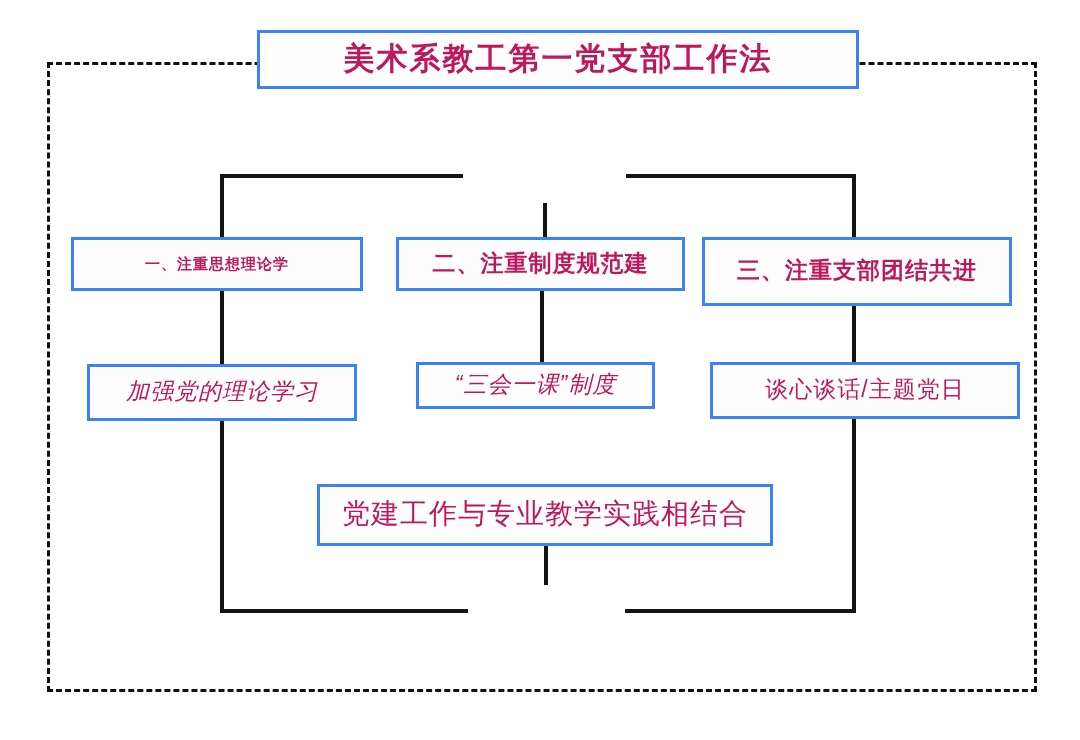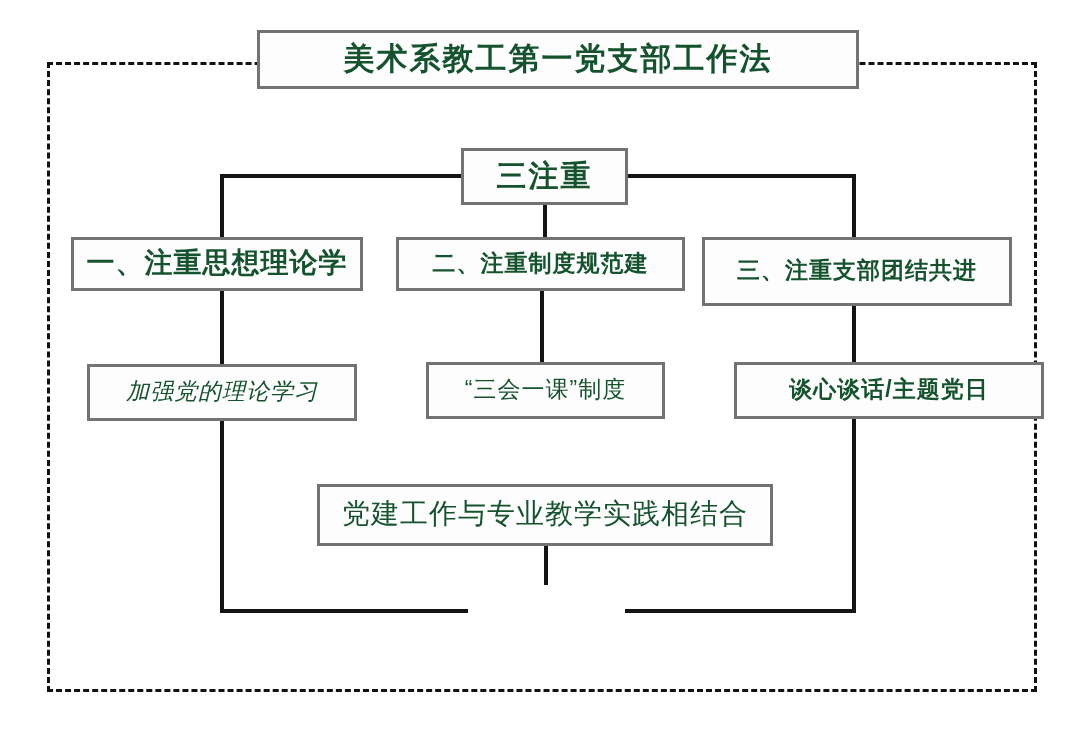--- a/index.html
+++ b/index.html
@@ -28,66 +28,66 @@
     height: 630px;
     border: 3px dashed #111111;
     box-sizing: border-box;
   }
 
   
   .node {
     position: absolute;
     box-sizing: border-box;
     background: #fdfdfd;
-    border: 3px solid #737373;
+    border: 3px solid #3b82f6;
     display: flex;
     align-items: center;
     justify-content: center;
-    color: #14532d;
+    color: #be185d;
     line-height: 1;
     white-space: nowrap;
     letter-spacing: 0.5px;
   }
   .node .txt {
     display: block;
     transform: translateY(-1px);
   }
 
   
   .n-title {
     left: 257px; top: 30px; width: 602px; height: 59px;
     font-size: 31px; font-weight: bold; letter-spacing: 2px;
   }
   .n-sanzhuzhong {
     left: 461px; top: 148px; width: 167px; height: 57px;
     font-size: 30px; font-weight: bold; letter-spacing: 2px;
   }
   .n-b1 {
     left: 71px; top: 237px; width: 292px; height: 54px;
-    font-size: 28px; font-weight: bold; letter-spacing: 1px;
+    font-size: 15px; font-weight: bold; letter-spacing: 1px;
   }
   .n-b2 {
     left: 396px; top: 237px; width: 289px; height: 54px;
     font-size: 23px; font-weight: bold; letter-spacing: 1px;
   }
   .n-b3 {
     left: 702px; top: 237px; width: 310px; height: 69px;
     font-size: 23px; font-weight: bold; letter-spacing: 1px;
   }
   .n-s1 {
     left: 87px; top: 364px; width: 270px; height: 57px;
     font-size: 23px; letter-spacing: 1px; font-style: italic;
   }
   .n-s2 {
-    left: 426px; top: 362px; width: 239px; height: 57px;
-    font-size: 23px; letter-spacing: 1px;
+    left: 416px; top: 362px; width: 239px; height: 47px;
+    font-size: 23px; letter-spacing: 1px; font-style: italic;
   }
   .n-s3 {
-    left: 734px; top: 362px; width: 310px; height: 57px;
-    font-size: 23px; letter-spacing: 1px; font-weight: bold;
+    left: 710px; top: 362px; width: 310px; height: 57px;
+    font-size: 23px; letter-spacing: 1px;
   }
   .n-combine {
     left: 317px; top: 484px; width: 456px; height: 62px;
     font-size: 28px; letter-spacing: 1px; justify-content: center;
   }
   .n-yijiehe {
     left: 464px; top: 583px; width: 165px; height: 58px;
     font-size: 30px; font-weight: bold; letter-spacing: 2px;
   }
 
@@ -125,23 +125,20 @@
 
   <div class="ln ln-v" style="left:852px; top:419px; height:194px;"></div>
   <div class="ln ln-h" style="left:625px; top:609px; width:231px;"></div>
 
   <div class="ln ln-v" style="left:544px; top:544px; height:41px;"></div>
 
   <div class="node n-title">
     <span class="txt">美术系教工第一党支部工作法</span>
   </div>
 
-  <div class="node n-sanzhuzhong">
-    <span class="txt">三注重</span>
-  </div>
 
   <div class="node n-b1">
     <span class="txt">一、注重思想理论学</span>
   </div>
 
   <div class="node n-b2">
     <span class="txt">二、注重制度规范建</span>
   </div>
 
   <div class="node n-b3">

